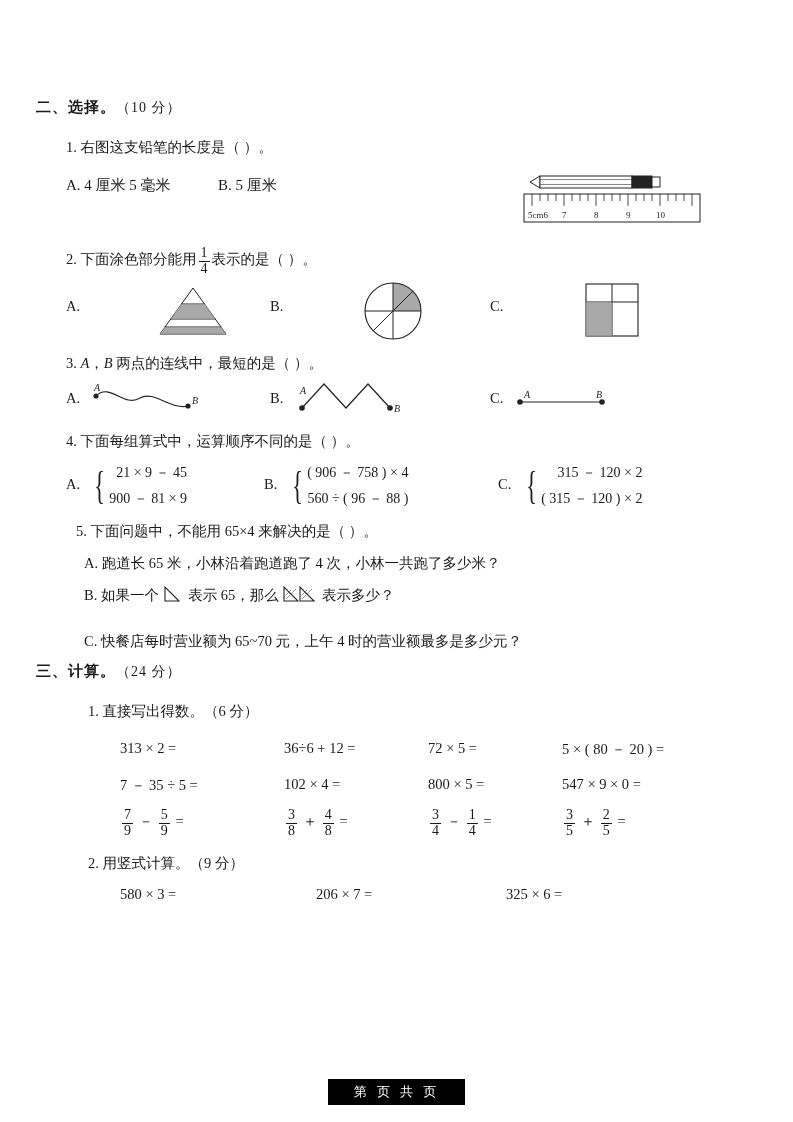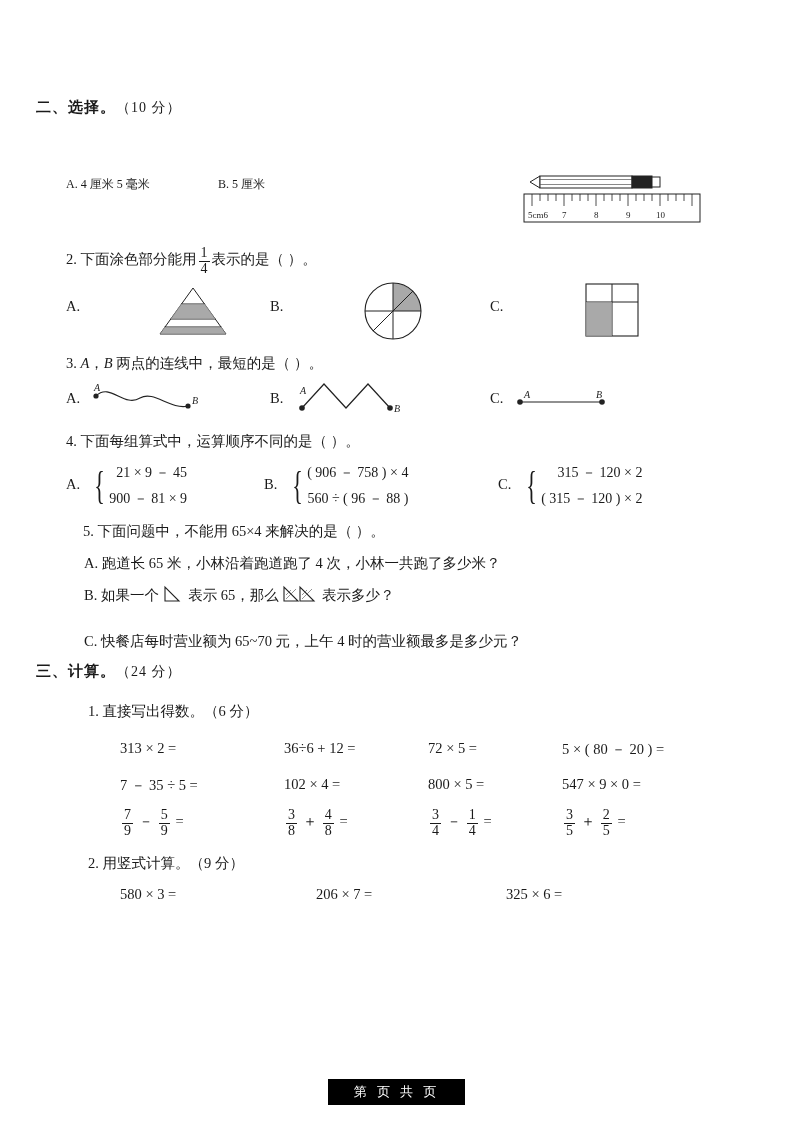--- a/index.html
+++ b/index.html
@@ -25,21 +25,21 @@
   .sec-head .pts{
     font-weight:normal;
     font-family:"Liberation Serif", serif;
     font-size:14px;
   }
   .q{
     font-size:14.5px;
     line-height:1.55;
   }
   .opts{
-    font-size:12px;
+    font-size:15px;
   }
   .ital{font-style:italic;}
   
   .frac{
     display:inline-block;
     vertical-align:-0.55em;
     text-align:center;
     font-size:13px;
     line-height:1.05;
     margin:0 2px;
@@ -77,21 +77,21 @@
   .brace{
     display:inline-block;
     font-size:40px;
     line-height:40px;
     vertical-align:middle;
     transform:scaleX(0.55);
     font-family:"Liberation Serif",serif;
   }
   .brace-rows{display:inline-block;vertical-align:middle;text-align:right;}
 
-  #q5{position:absolute;left:83px;top:520px;}
+  #q5{position:absolute;left:76px;top:520px;}
   #q5a{position:absolute;left:84px;top:552px;}
   #q5b{position:absolute;left:84px;top:584px;}
   #q5c{position:absolute;left:84px;top:630px;}
 
   
   #sec3-head{position:absolute;left:36px;top:662px;}
   #c1{position:absolute;left:88px;top:700px;}
   .calcrow{position:absolute;font-size:14.5px;}
   .cell{position:absolute;margin-left:32px;}
   #c2{position:absolute;left:88px;top:852px;}
@@ -112,20 +112,21 @@
 </style>
 </head>
 <body>
 
 <div class="page">
 
   <div class="sec-head" id="sec2-head">
     <span>二、选择。</span><span class="pts">（10 分）</span>
   </div>
 
+  <div class="q" id="q1">1. 右图这支铅笔的长度是（        ）。</div>
   <div class="opts" id="q1-optsA">
     <span class="opt-col-a">A. 4 厘米 5 毫米</span><span class="opt-col-b">B. 5 厘米</span>
   </div>
 
   <div id="pencil-fig">
     <svg width="190" height="62" viewBox="0 0 190 62">
 
       <g>
         <polygon points="14,14 24,8 24,20" fill="#ffffff" stroke="#222" stroke-width="1"></polygon>
         <rect x="24" y="8" width="92" height="12" fill="#ffffff" stroke="#222" stroke-width="1"></rect>

